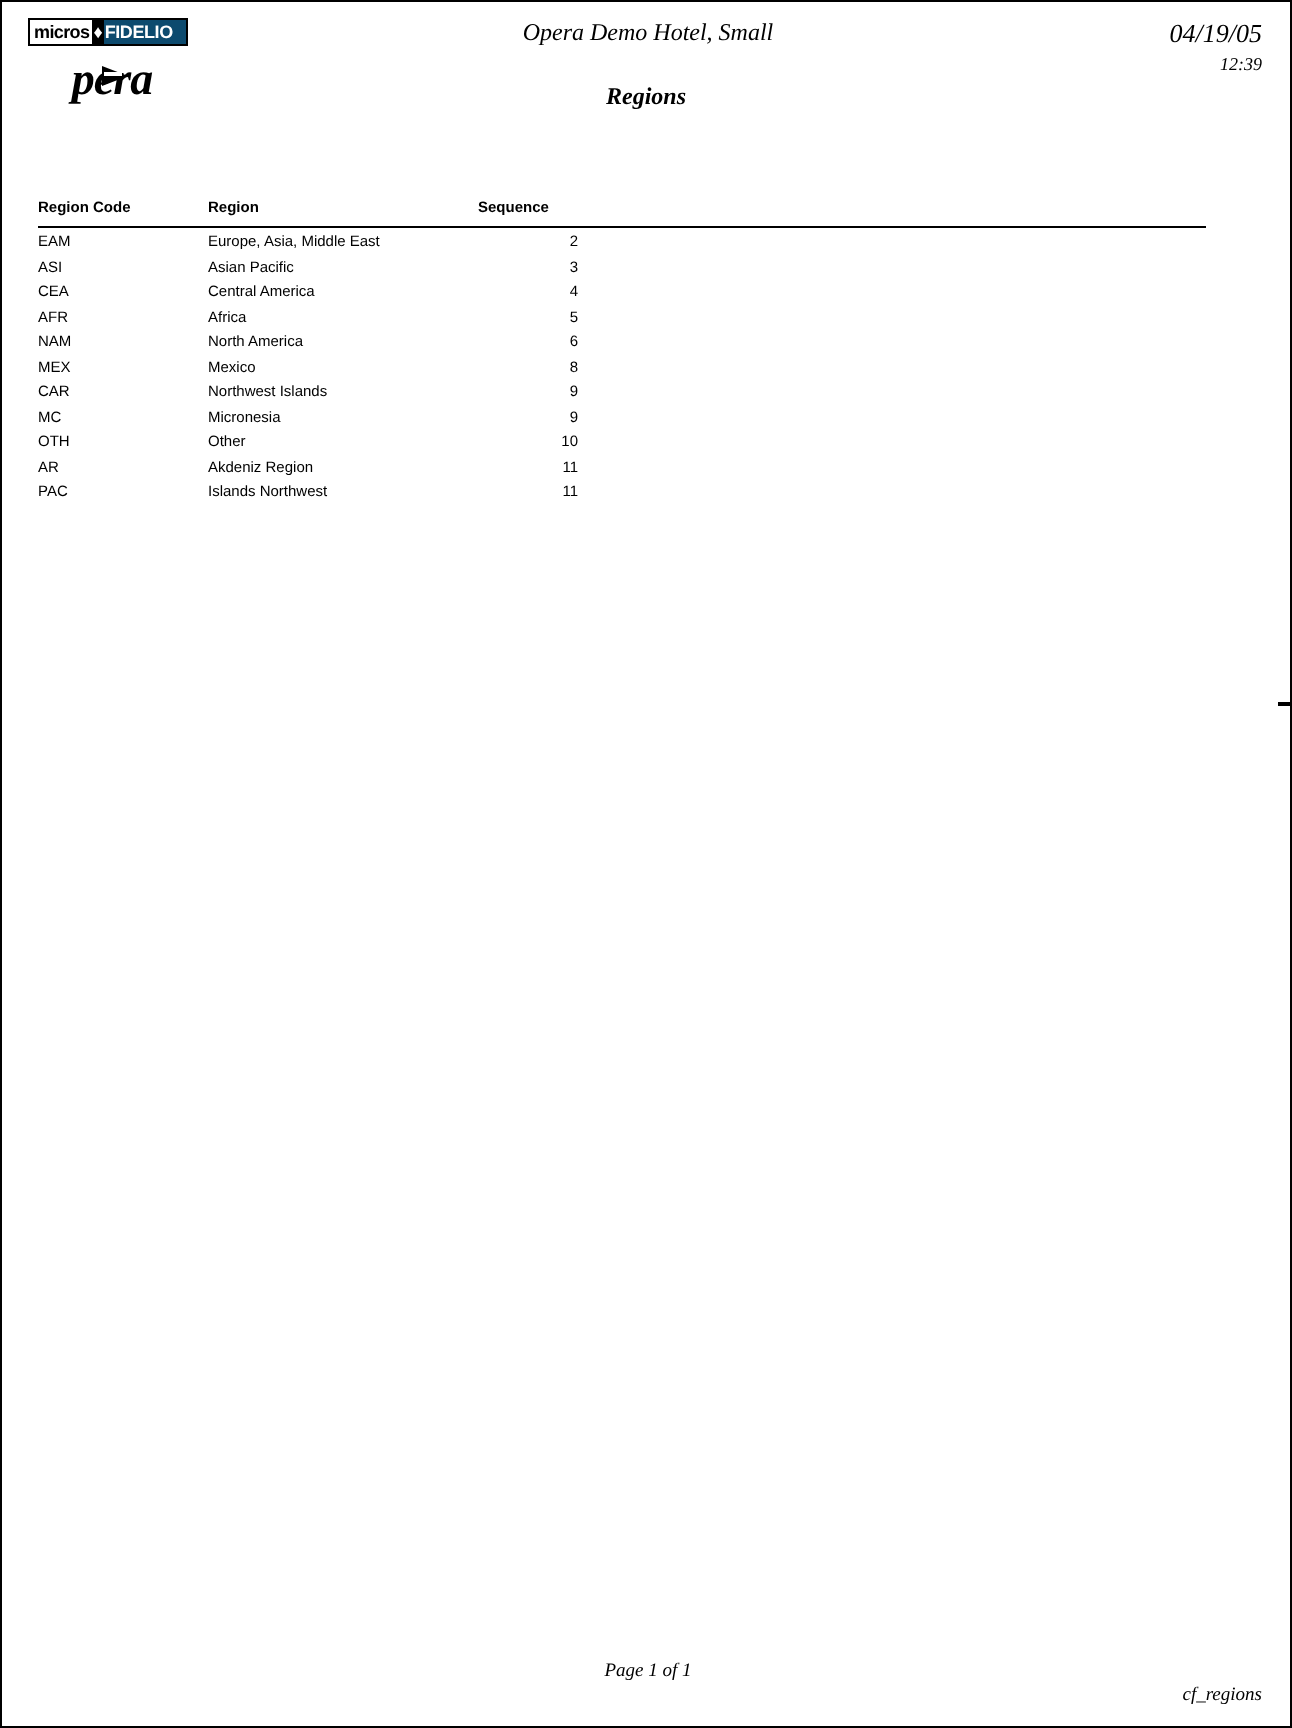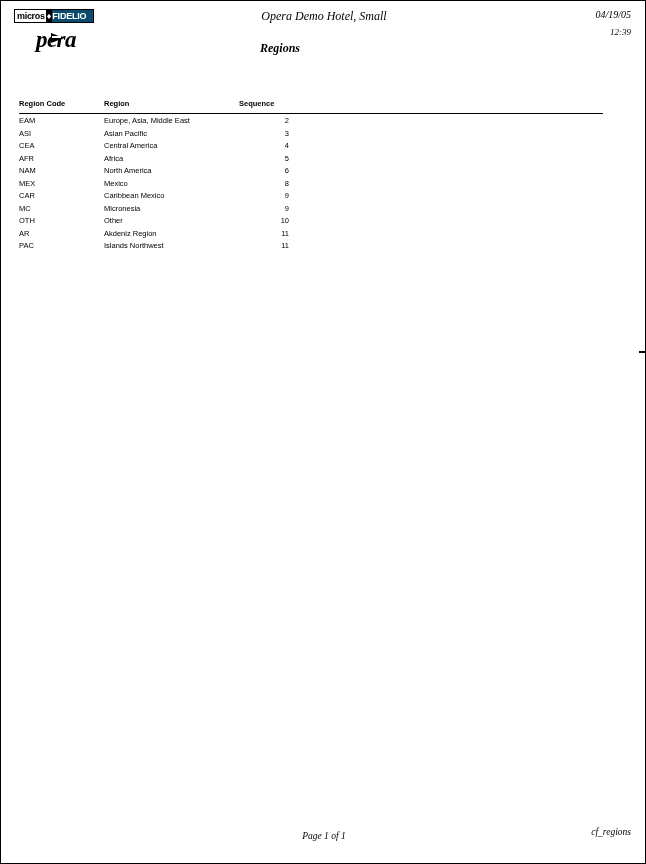--- a/index.html
+++ b/index.html
@@ -118,28 +118,29 @@
   .report-title {
     position: absolute;
     top: 40px;
     left: 0;
     width: 558px;
     text-align: center;
     font-family: "Liberation Serif", serif;
     font-style: italic;
     font-weight: bold;
     font-size: 12px;
+    padding-left: 43px;
   }
   .date-stamp {
     position: absolute;
     right: 14px;
     top: 8px;
     font-family: "Liberation Serif", serif;
     font-style: italic;
-    font-size: 10px;
+    font-size: 13px;
   }
   .time-stamp {
     position: absolute;
     right: 14px;
     top: 26px;
     font-family: "Liberation Serif", serif;
     font-style: italic;
     font-size: 9px;
   }
   
@@ -181,21 +182,21 @@
     bottom: 22px;
     left: 0;
     width: 646px;
     text-align: center;
     font-family: "Liberation Serif", serif;
     font-style: italic;
     font-size: 9.5px;
   }
   .footer-file {
     position: absolute;
-    bottom: 26px;
+    bottom: 10px;
     right: 14px;
     font-family: "Liberation Serif", serif;
     font-style: italic;
     font-size: 9.5px;
   }
   .edge-tick {
     position: absolute;
     right: 0;
     top: 350px;
     width: 6px;
@@ -267,21 +268,21 @@
             <td class="col-rest"></td>
           </tr>
           <tr>
             <td class="col-code">MEX</td>
             <td class="col-region">Mexico</td>
             <td class="col-seq">8</td>
             <td class="col-rest"></td>
           </tr>
           <tr>
             <td class="col-code">CAR</td>
-            <td class="col-region">Caribbean Mexico</td>
+            <td class="col-region">Northwest Islands</td>
             <td class="col-seq">9</td>
             <td class="col-rest"></td>
           </tr>
           <tr>
             <td class="col-code">MC</td>
             <td class="col-region">Micronesia</td>
             <td class="col-seq">9</td>
             <td class="col-rest"></td>
           </tr>
           <tr>

